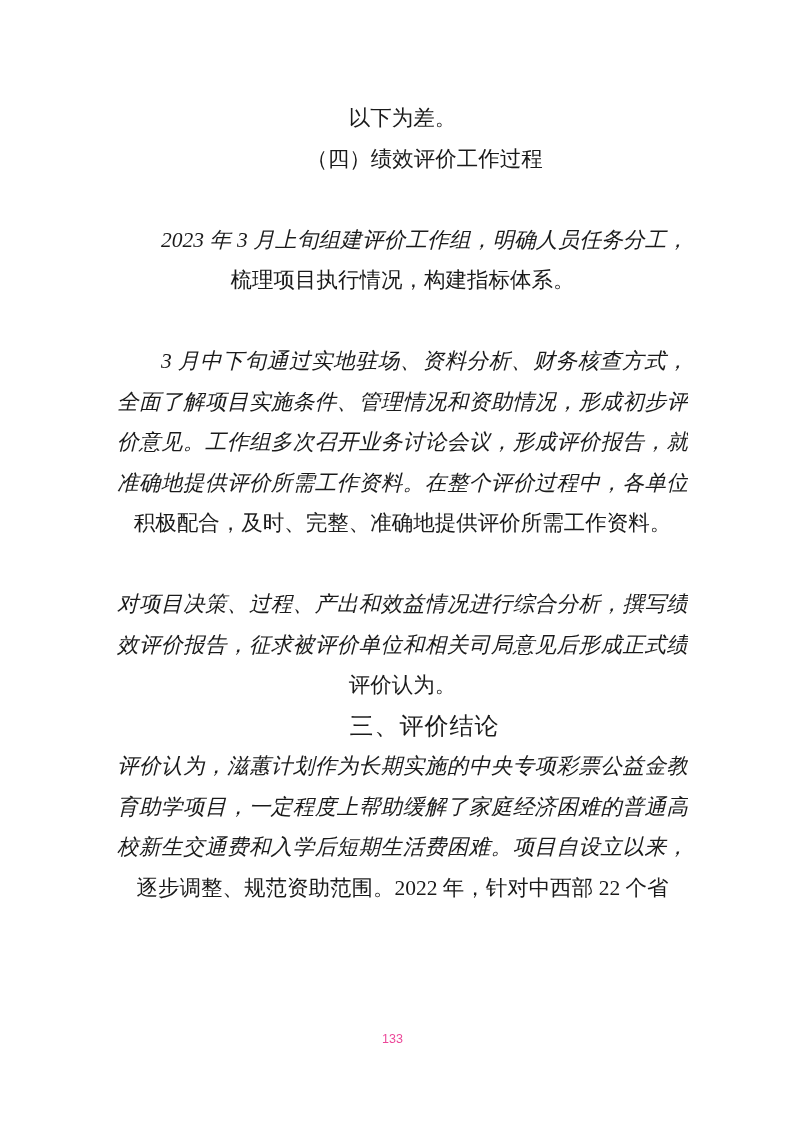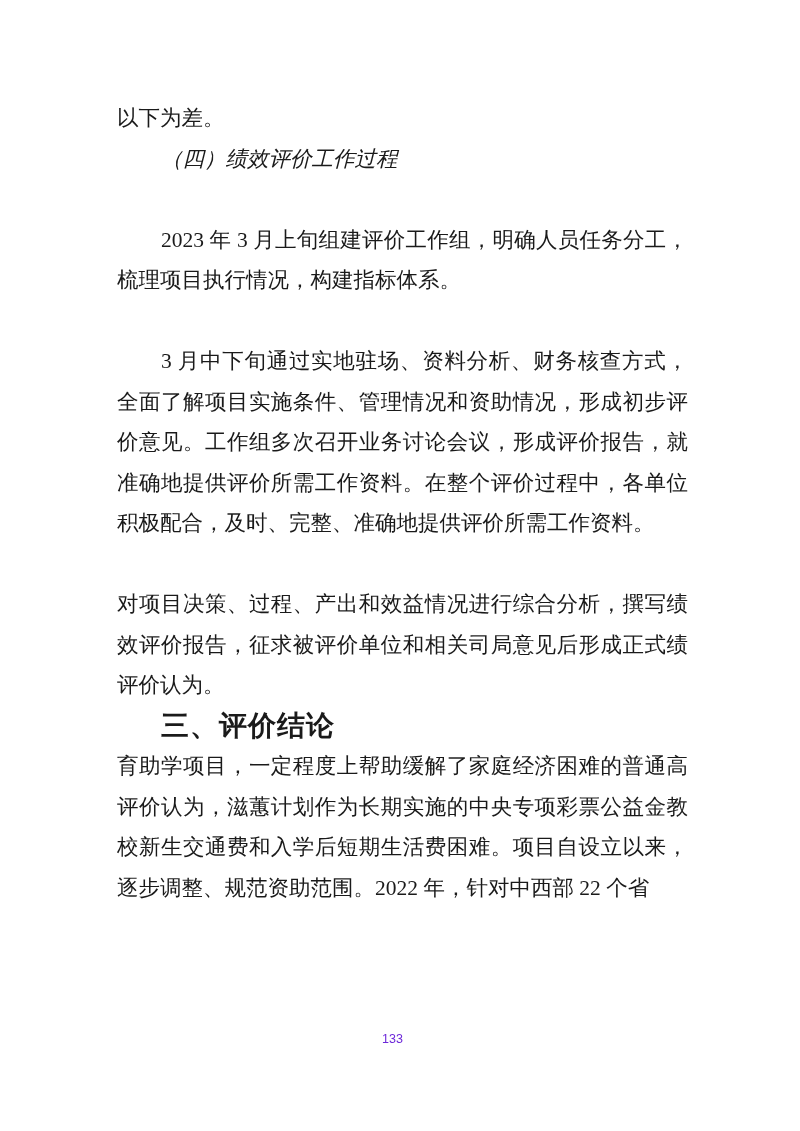--- a/index.html
+++ b/index.html
@@ -21,50 +21,50 @@
     left: 117px;
     top: 98px;
     width: 571px;
   }
   .line {
     height: 40.5px;
     line-height: 40.5px;
     font-size: 21.5px;
     white-space: pre-wrap;
     overflow: hidden;
-    text-align: left;
+    text-align: center;
   }
   .line.indent {
     padding-left: 44px;
   }
   .line.justify {
     text-align: justify;
     text-align-last: justify;
+    font-style: italic;
   }
   
   .line.kaiti {
-    font-style: italic;
   }
   
   .line.section {
     font-family: "Liberation Sans", "DejaVu Sans", sans-serif;
-    font-weight: 700;
-    font-size: 28px;
+    font-weight: 400;
+    font-size: 24px;
     letter-spacing: 1px;
   }
   .page-number {
     position: absolute;
     top: 1031px;
     left: 0;
     width: 785px;
     text-align: center;
     font-family: "Liberation Sans", "DejaVu Sans", sans-serif;
     font-size: 12.5px;
     line-height: 16px;
-    color: #6d28d9;
+    color: #ec4899;
   }
 </style>
 </head>
 <body>
 
 <div class="page">
   <div class="content">
 
     <div class="line">以下为差。</div>
 
@@ -90,21 +90,21 @@
     <div class="line indent sub">
       
     </div>
 
     <div class="line justify">对项目决策、过程、产出和效益情况进行综合分析，撰写绩</div>
     <div class="line justify">效评价报告，征求被评价单位和相关司局意见后形成正式绩</div>
     <div class="line">评价认为。</div>
 
     <div class="line indent section">三、评价结论</div>
 
+    <div class="line justify">评价认为，滋蕙计划作为长期实施的中央专项彩票公益金教</div>
     <div class="line justify">育助学项目，一定程度上帮助缓解了家庭经济困难的普通高</div>
-    <div class="line justify">评价认为，滋蕙计划作为长期实施的中央专项彩票公益金教</div>
     <div class="line justify">校新生交通费和入学后短期生活费困难。项目自设立以来，</div>
     <div class="line">逐步调整、规范资助范围。2022 年，针对中西部 22 个省（自</div>
 
   </div>
 
   <div class="page-number">133</div>
 </div>
 
 </body></html>

